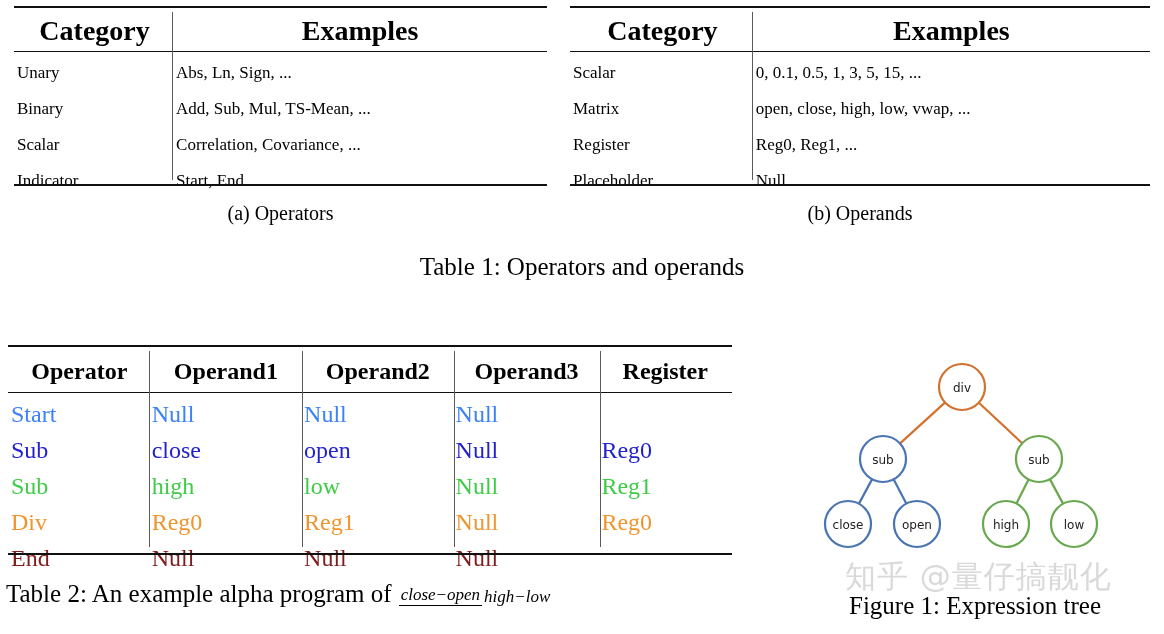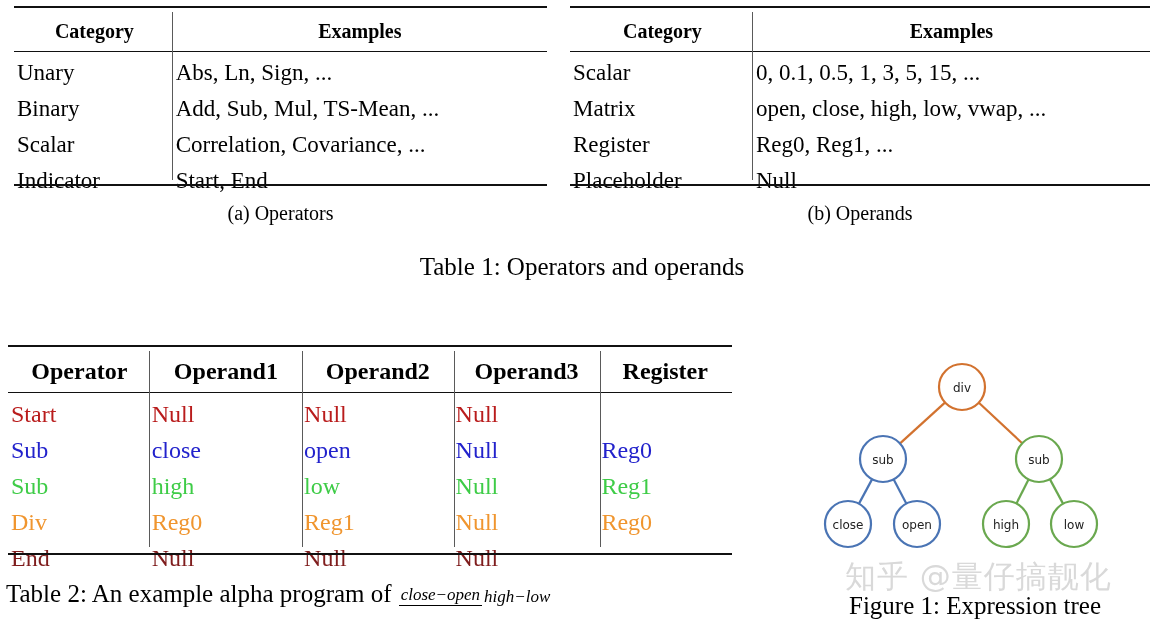--- a/index.html
+++ b/index.html
@@ -41,25 +41,25 @@
     border-left: 1.4px solid #5a5a5a;
   }
 
   
   #table1a-wrap { position: absolute; left: 14px; top: 6px; width: 533px; height: 180px; }
   #table1b-wrap { position: absolute; left: 570px; top: 6px; width: 580px; height: 180px; }
 
   .t1 { width: 100%; }
   .t1 th {
     font-weight: bold;
-    font-size: 20px;
+    font-size: 28px;
     margin-top: 8px;
   }
   .t1 td {
-    font-size: 23px;
+    font-size: 17px;
   }
   .t1 .hdr-row th { height: 44px; }
   .t1 .body-row td { height: 32px; }
 
   .subcap {
     position: absolute;
     width: 100%;
     text-align: center;
     font-size: 20px;
   }
@@ -238,21 +238,21 @@
         <col style="width:132px">
     </colgroup>
     <tbody>
         <tr>
       <th>Operator</th>
       <th>Operand1</th>
       <th>Operand2</th>
       <th>Operand3</th>
       <th>Register</th>
     </tr>
-    <tr style="color: #b91c1c;">
+    <tr style="color: #3b82f6;">
       <td>Start</td>
       <td>Null</td>
       <td>Null</td>
       <td>Null</td>
       <td></td>
     </tr>
     <tr style="color: rgb(34, 34, 204);">
       <td>Sub</td>
       <td>close</td>
       <td>open</td>

